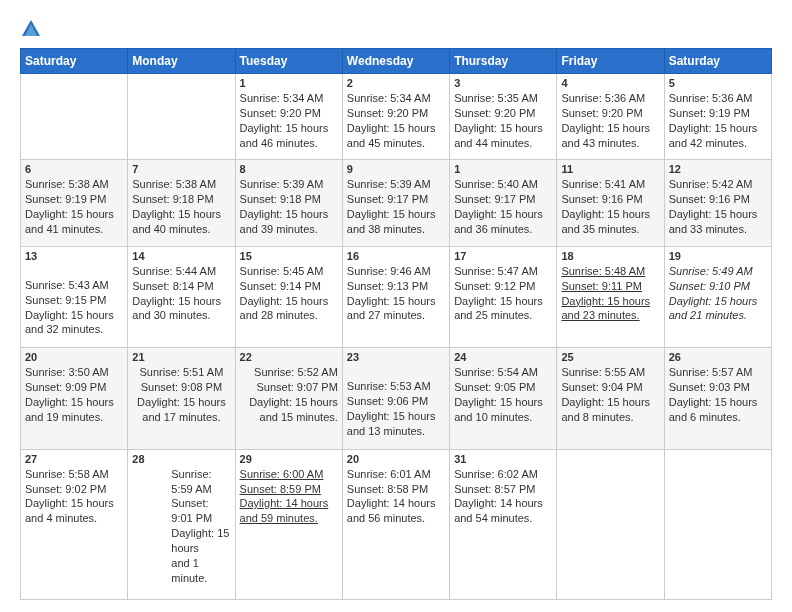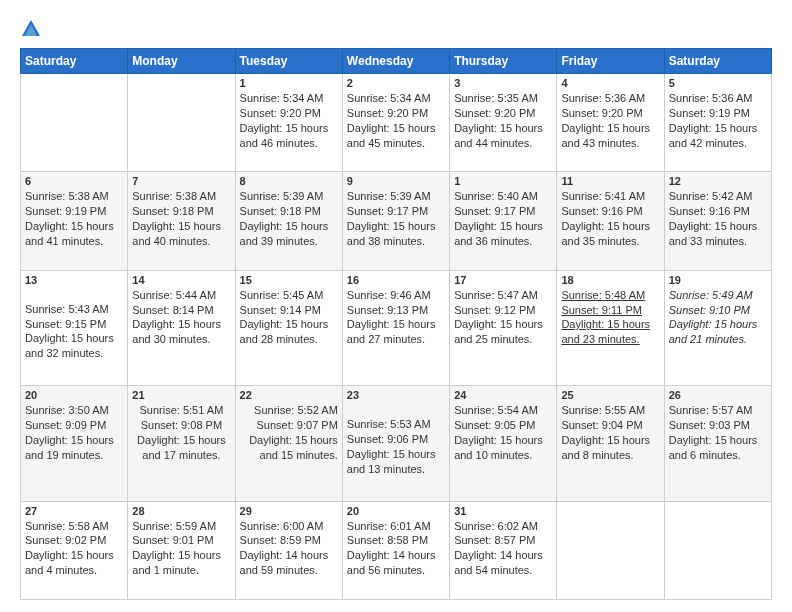--- a/index.html
+++ b/index.html
@@ -334,28 +334,28 @@
         <tr class="row-white">
           <td>
             <span class="day-num">27</span>
             <div class="day-info" style="white-space: pre-line;">Sunrise: 5:58 AM
 Sunset: 9:02 PM
 Daylight: 15 hours
 and 4 minutes.</div>
           </td>
           <td>
             <span class="day-num">28</span>
-            <div class="day-info" style="white-space: pre-line;">Sunrise: 5:59 AM
+            <div class="day-info" style="white-space: pre-line; margin-left: 39px;">Sunrise: 5:59 AM
 Sunset: 9:01 PM
 Daylight: 15 hours
 and 1 minute.</div>
           </td>
           <td>
             <span class="day-num">29</span>
-            <div class="day-info" style="white-space: pre-line;">Sunrise: 6:00 AM
+            <div class="day-info" style="white-space: pre-line; text-decoration: underline;">Sunrise: 6:00 AM
 Sunset: 8:59 PM
 Daylight: 14 hours
 and 59 minutes.</div>
           </td>
           <td>
             <span class="day-num">20</span>
             <div class="day-info" style="white-space: pre-line;">Sunrise: 6:01 AM
 Sunset: 8:58 PM
 Daylight: 14 hours
 and 56 minutes.</div>

